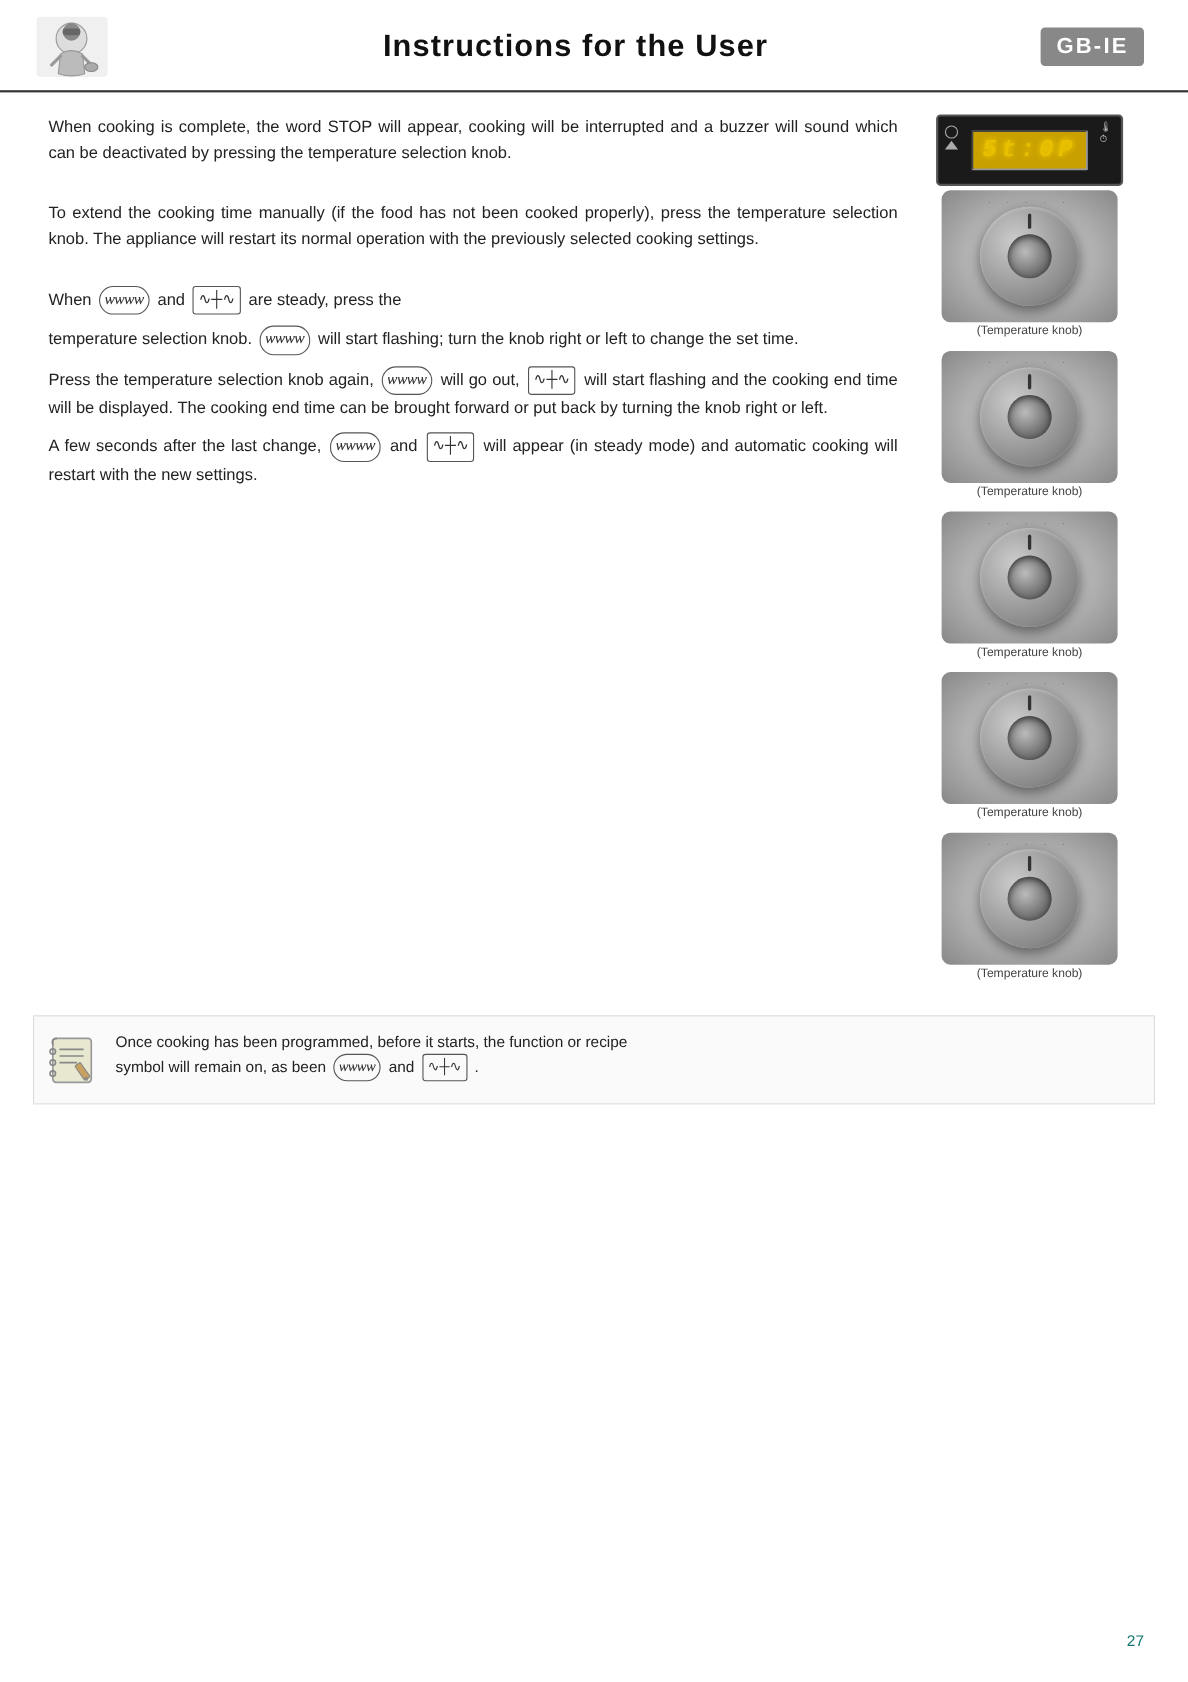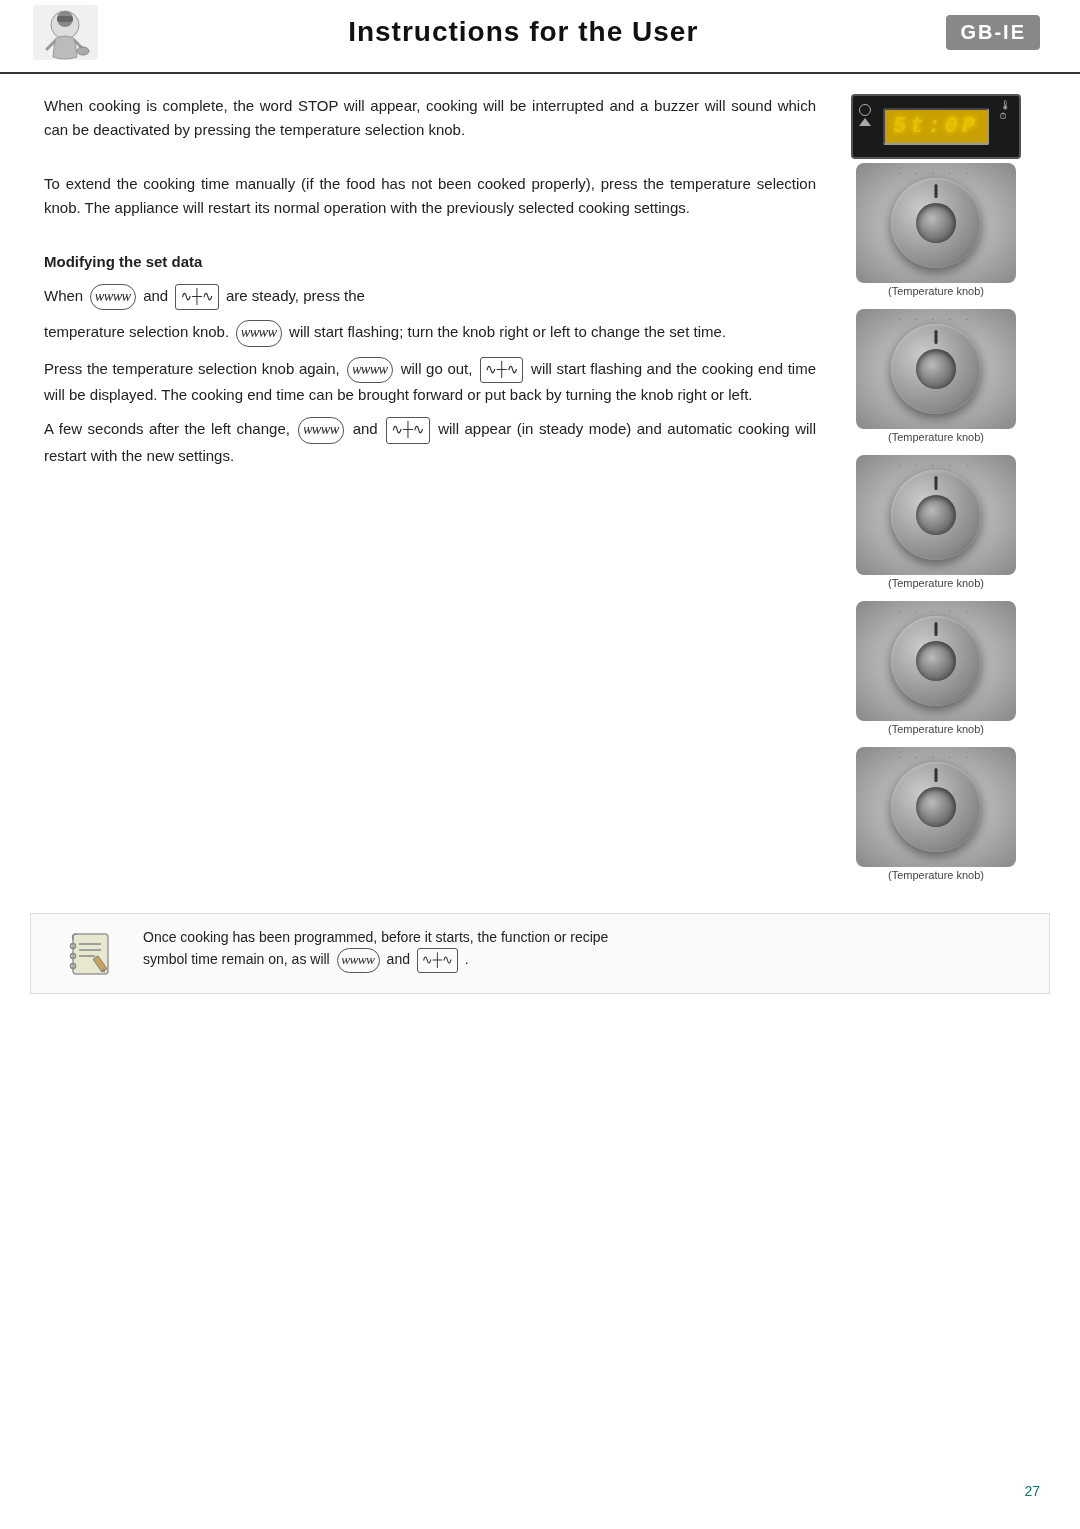--- a/index.html
+++ b/index.html
@@ -11,21 +11,21 @@
       font-size: 15px;
       color: #222;
       position: relative;
     }
 
     
     .header {
       display: flex;
       align-items: center;
       justify-content: space-between;
-      padding: 2px 40px 10px 30px;
+      padding: 12px 40px 10px 30px;
       border-bottom: 2px solid #333;
       margin-bottom: 20px;
     }
     .header-logo {
       width: 70px;
       height: 60px;
       display: flex;
       align-items: center;
       justify-content: center;
     }
@@ -184,23 +184,23 @@
       display: inline-block;
       vertical-align: middle;
       margin: 0 3px;
       font-family: serif;
     }
 
     
     .note-box {
       display: flex;
       align-items: flex-start;
-      gap: 25px;
+      gap: 12px;
       margin: 20px 30px 20px 30px;
-      padding: 12px 32px;
+      padding: 12px 7px;
       border: 1px solid #ddd;
       background: #fafafa;
     }
     .note-icon {
       width: 55px;
       height: 55px;
       flex-shrink: 0;
     }
     .note-text {
       font-size: 14px;
@@ -255,21 +255,20 @@
 
     <div class="section">
       <p>When cooking is complete, the word STOP will appear, cooking will be interrupted and a buzzer will sound which can be deactivated by pressing the temperature selection knob.</p>
     </div>
 
     <div class="section">
       <p>To extend the cooking time manually (if the food has not been cooked properly), press the temperature selection knob. The appliance will restart its normal operation with the previously selected cooking settings.</p>
     </div>
 
     <div class="section">
-      <p class="section-heading">Modifying the set data</p>
 
       <p>
         <span>When</span>
         
         <span class="flame-icon">ѡѡѡѡ</span>
         <span> and </span>
         <span class="wave-icon">∿┼∿</span>
         <span> are steady, press the</span>
       </p>
 
@@ -281,21 +280,21 @@
 
       <p>
         <span>Press the temperature selection knob again, </span>
         <span class="flame-icon">ѡѡѡѡ</span>
         <span> will go out, </span>
         <span class="wave-icon">∿┼∿</span>
         <span> will start flashing and the cooking end time will be displayed. The cooking end time can be brought forward or put back by turning the knob right or left.</span>
       </p>
 
       <p>
-        <span>A few seconds after the left change, </span>
+        <span>A few seconds after the last change, </span>
         <span class="flame-icon">ѡѡѡѡ</span>
         <span> and </span>
         <span class="wave-icon">∿┼∿</span>
         <span> will appear (in steady mode) and automatic cooking will restart with the new settings.</span>
       </p>
     </div>
 
   </div>
 
   <div class="image-column">
@@ -382,21 +381,21 @@
       <path d="M10 14 Q8 8 14 8" fill="none" stroke="#888" stroke-width="1.5"></path>
 
       <circle cx="10" cy="20" r="2.5" fill="none" stroke="#888" stroke-width="1.5"></circle>
       <circle cx="10" cy="30" r="2.5" fill="none" stroke="#888" stroke-width="1.5"></circle>
       <circle cx="10" cy="40" r="2.5" fill="none" stroke="#888" stroke-width="1.5"></circle>
     </svg>
   </div>
   <div class="note-text">
     <span>Once cooking has been programmed, before it starts, the function or recipe</span>
     <br>
-    <span>symbol time remain on, as will</span>
+    <span>symbol will remain on, as been</span>
     <span class="flame-icon" style="font-size:13px;">ѡѡѡѡ</span>
     <span>and</span>
     <span class="wave-icon" style="font-size:13px;">∿┼∿</span>
     <span> .</span>
   </div>
 </div>
 
 <div class="page-number">27</div>
 
 </body></html>

